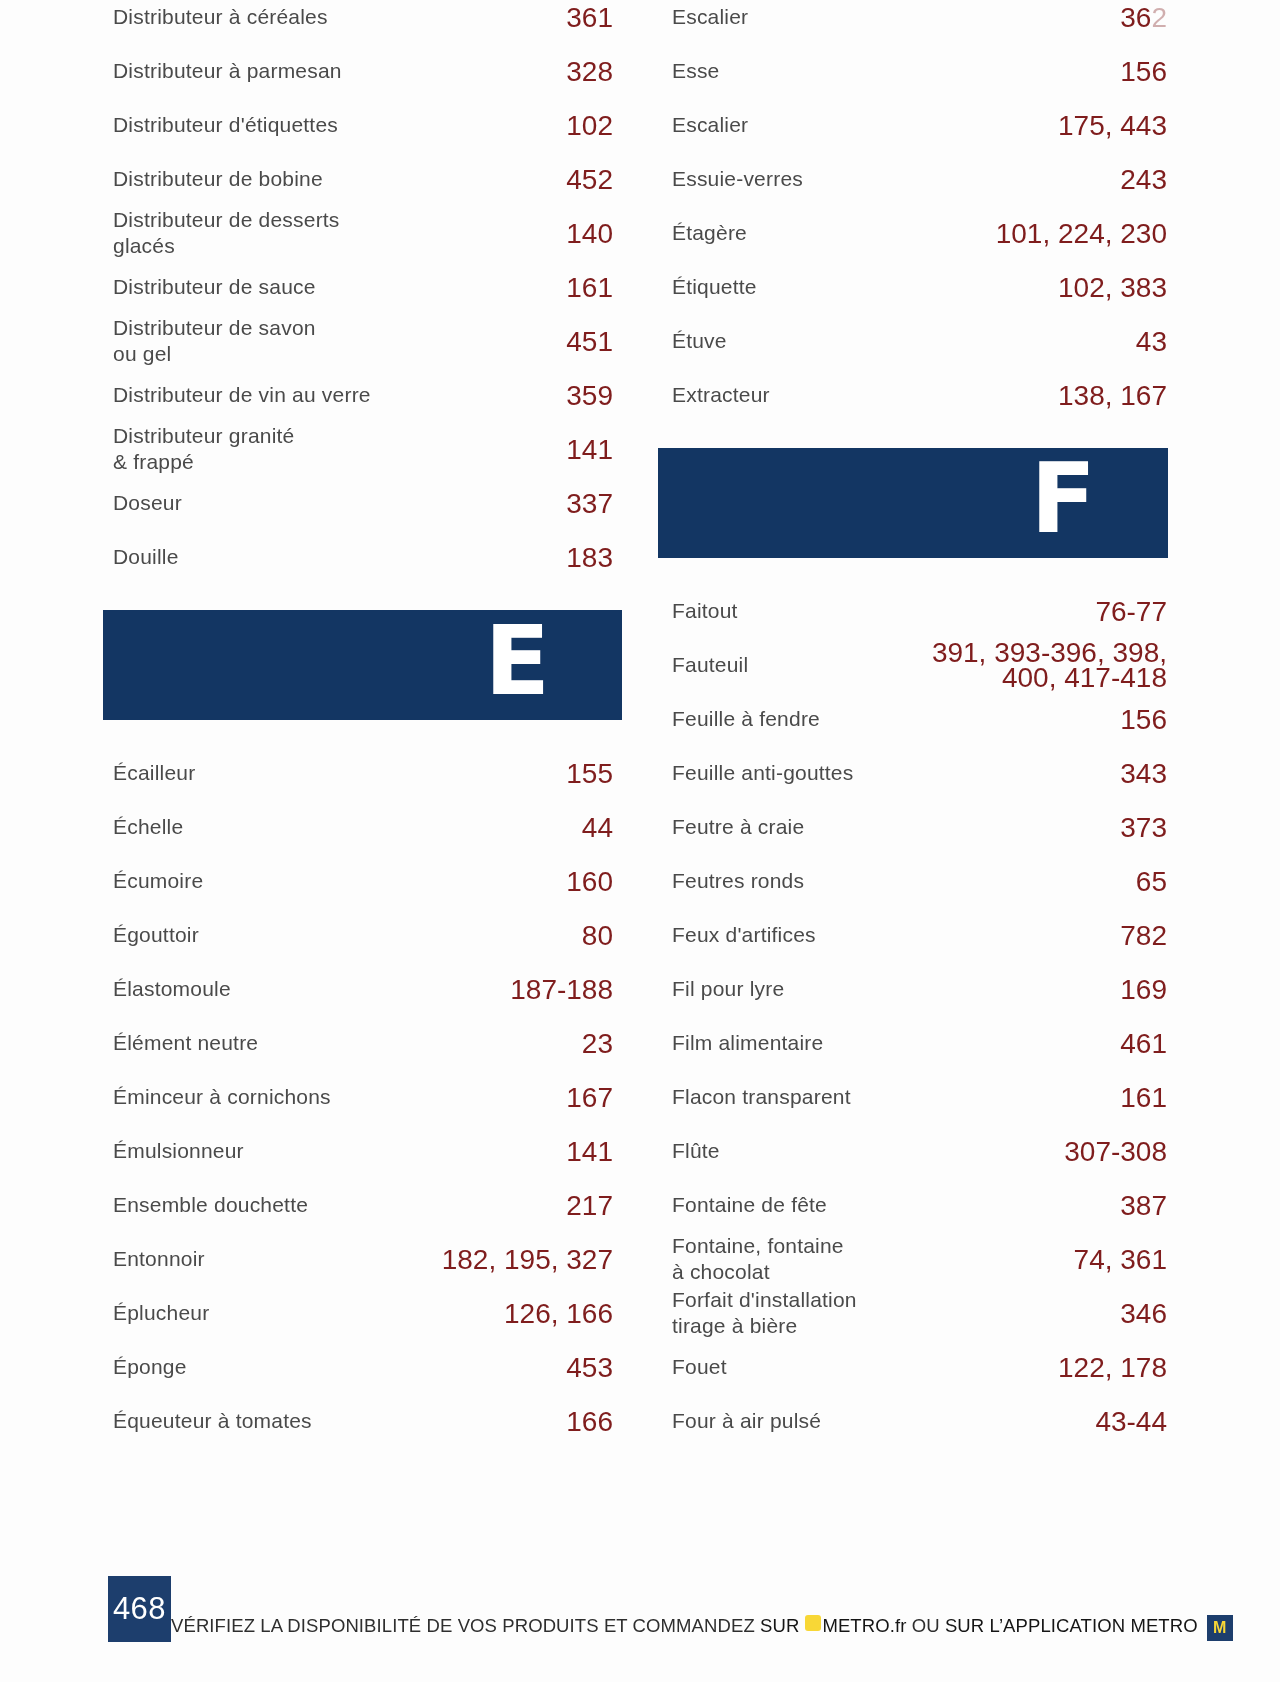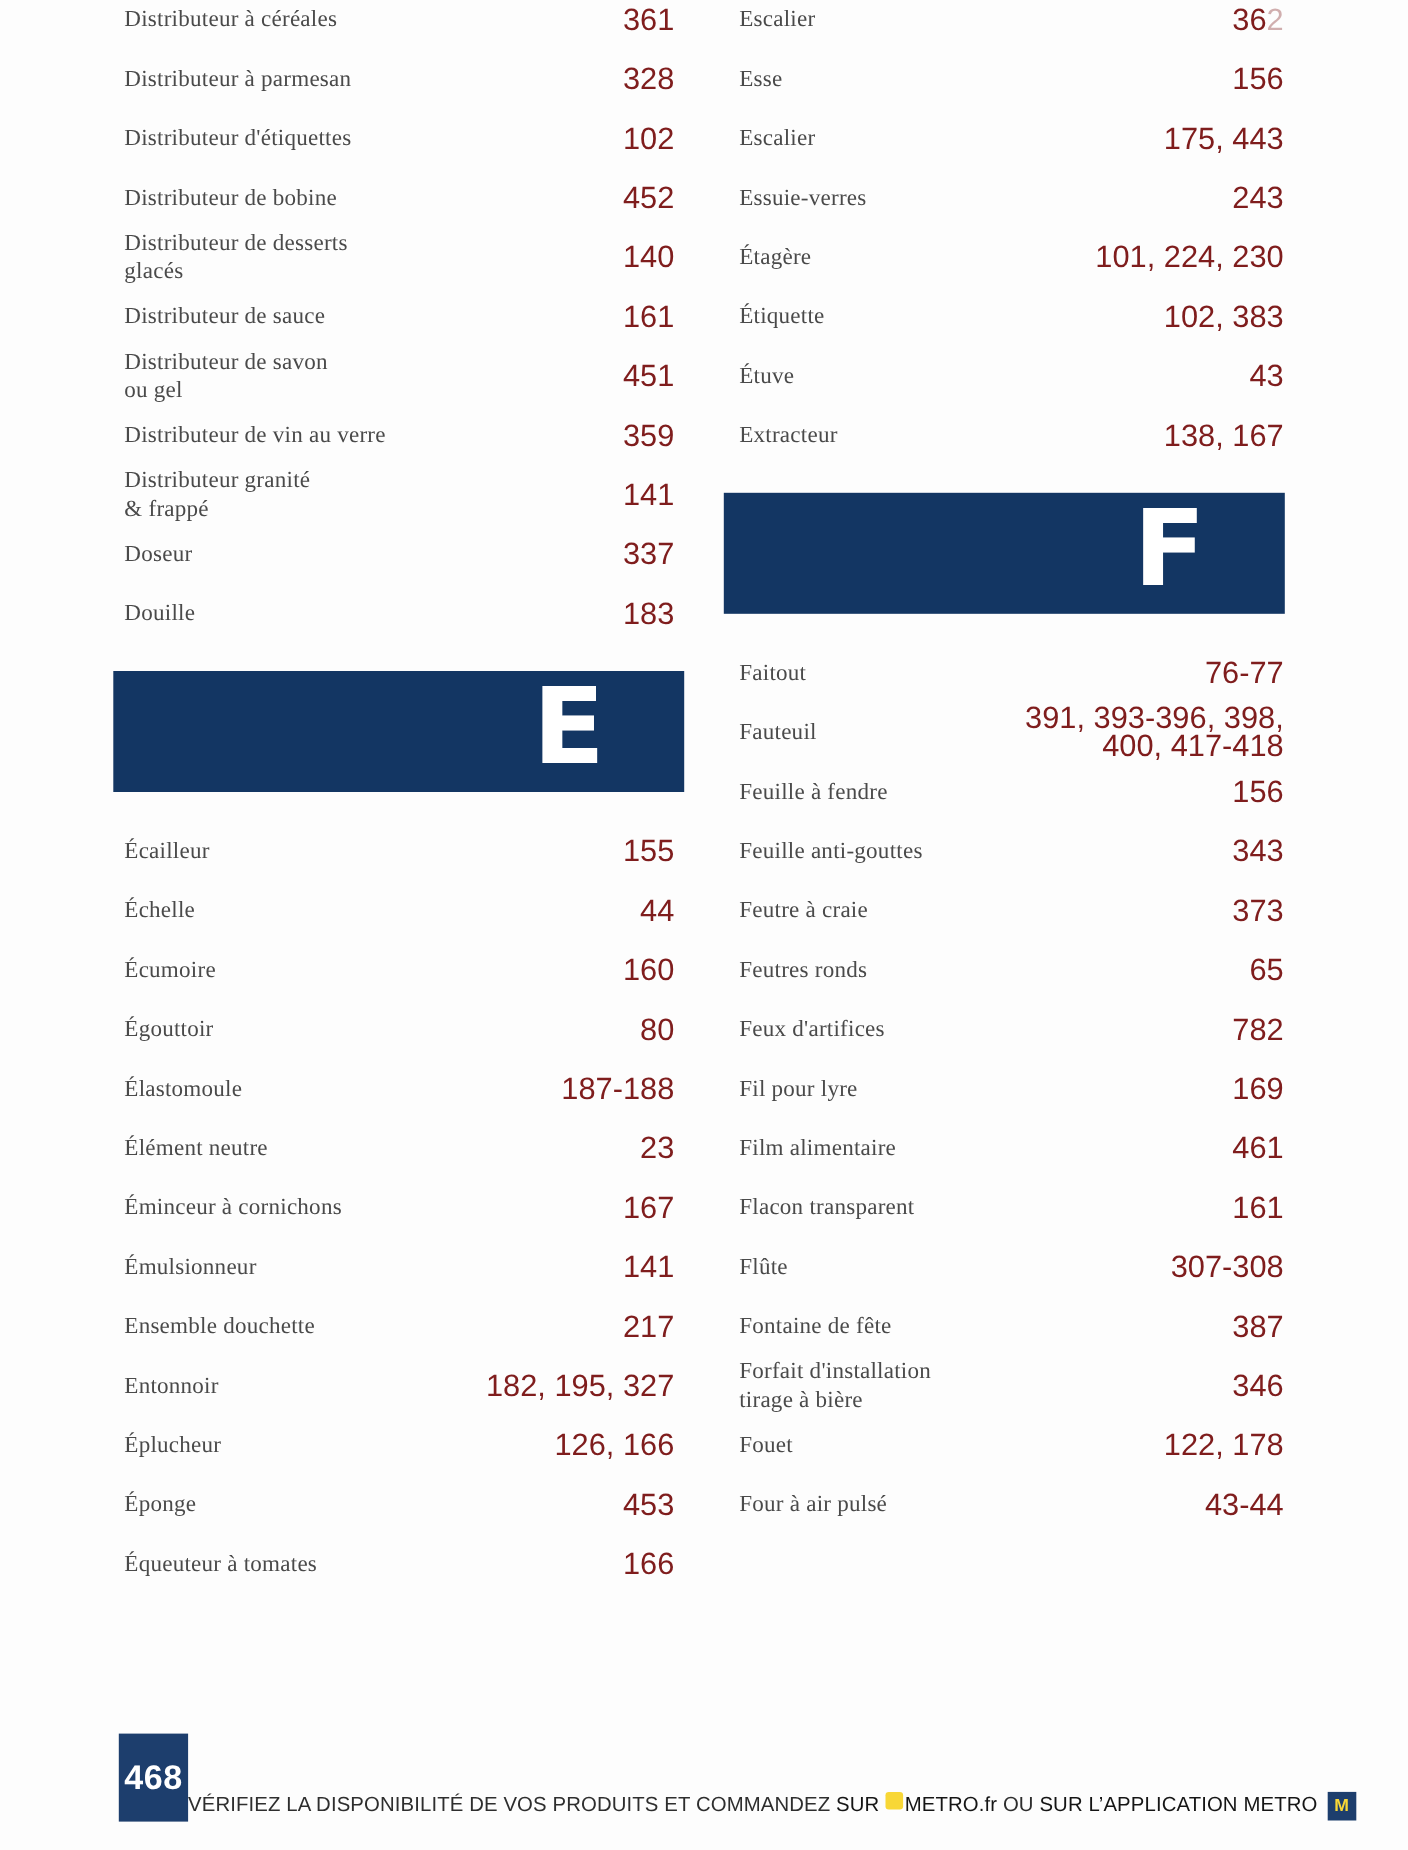--- a/index.html
+++ b/index.html
@@ -20,21 +20,20 @@
   .col-right { left:672px; width:495px; }
 
   .entry {
     display:flex; justify-content:space-between; align-items:center;
     min-height:54px; gap:24px;
   }
   .entry .label {
     font-size:21px; line-height:26px;
     white-space:pre-line; color:#4a4a4a;
     letter-spacing:0.2px;
-    font-family:Liberation Serif, serif;
   }
   .entry .pages {
     font-size:28px; line-height:25px;
     text-align:right; white-space:pre-line;
     flex-shrink:0; color:#7f1d1d;
   }
   .pages .faded { opacity:0.35; }
 
   .section-banner {
     height:110px;
@@ -51,24 +50,24 @@
     padding-right:72px;
     transform:translateY(-4px);
   }
 
   .footer {
     position:absolute; left:108px; top:1576px;
     display:flex; align-items:flex-end;
     white-space:nowrap;
   }
   .page-badge {
-    width:63px; height:80px;
+    width:63px; height:66px;
     background:#1d3e6d;
     display:flex; align-items:center; justify-content:center;
-    color:#ffffff; font-size:31px; font-weight:bold;
+    color:#ffffff; font-size:31px; font-weight:normal;
     letter-spacing:0.5px;
     flex-shrink:0;
   }
   .footer-text {
     margin-bottom:1px;
     font-size:18.5px; line-height:22px;
     color:#2e2e2e; letter-spacing:0.1px;
     display:flex; align-items:flex-start;
   }
   .footer-text .b { font-weight:normal; color:#151515; }
@@ -275,20 +274,25 @@
         <span class="label">Flacon transparent</span>
         <span class="pages">161</span>
       </div>
       <div class="entry">
         <span class="label">Flûte</span>
         <span class="pages">307-308</span>
       </div>
       <div class="entry">
         <span class="label">Fontaine de fête</span>
         <span class="pages">387</span>
+      </div>
+      <div class="entry">
+        <span class="label">Fontaine, fontaine
+à chocolat</span>
+        <span class="pages">74, 361</span>
       </div>
       <div class="entry">
         <span class="label">Forfait d'installation
 tirage à bière</span>
         <span class="pages">346</span>
       </div>
       <div class="entry">
         <span class="label">Fouet</span>
         <span class="pages">122, 178</span>
       </div>

